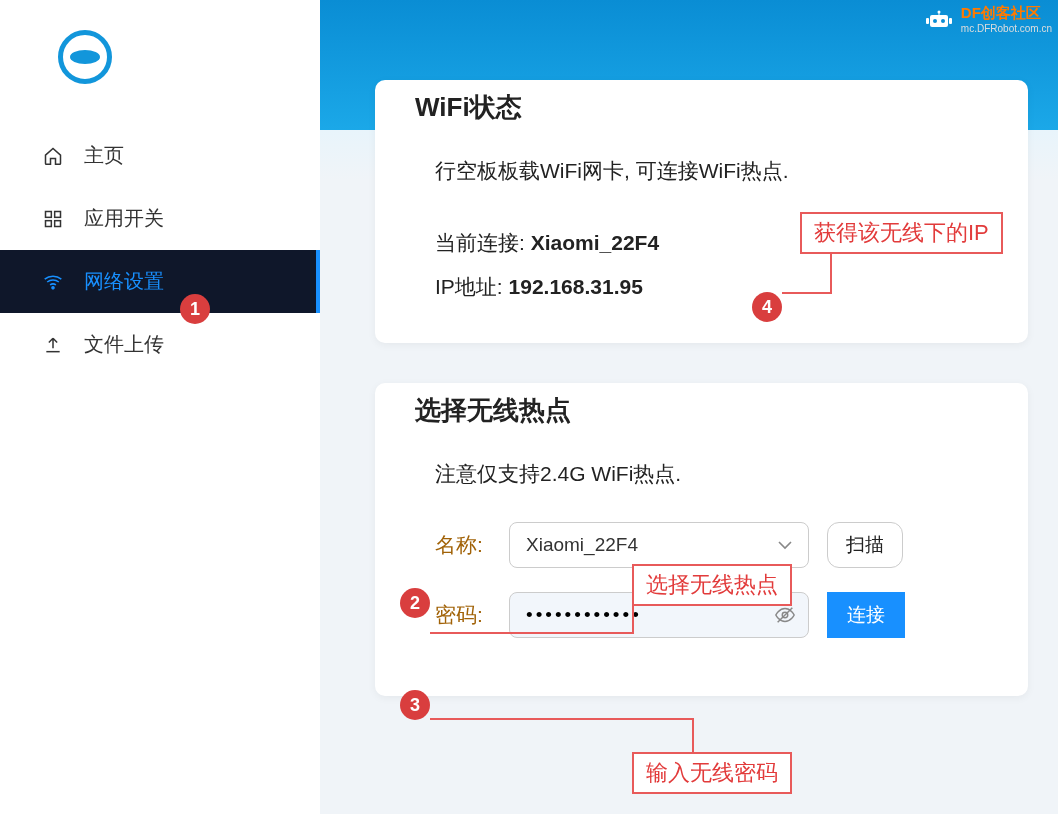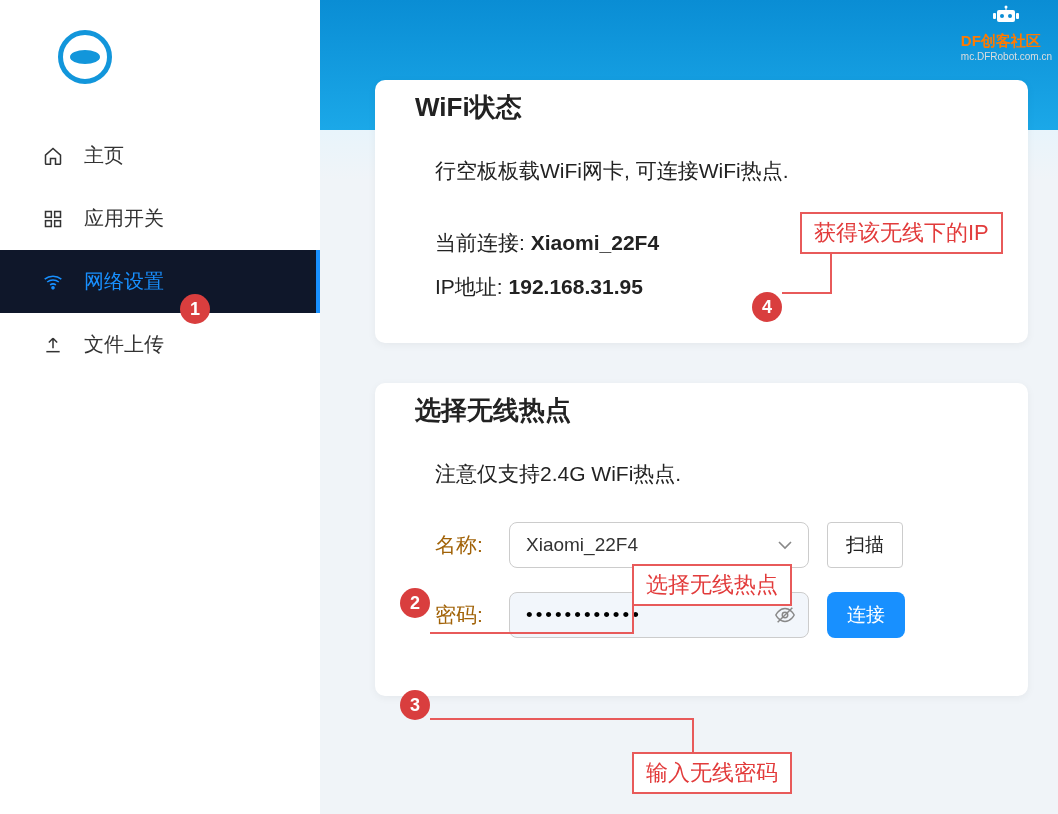--- a/index.html
+++ b/index.html
@@ -121,27 +121,27 @@
       position: relative;
     }
     .input-box input {
       border: none; outline: none; background: transparent;
       font-size: 19px; flex: 1; letter-spacing: 3px;
     }
     .eye { color: #888; cursor: pointer; }
     .btn-outline {
       height: 46px; padding: 0 18px;
       border: 1px solid #ccc; background: #fff;
-      border-radius: 4px; font-size: 19px; color: #222;
+      border-radius: 12px; font-size: 19px; color: #222;
       cursor: pointer;
     }
     .btn-primary {
       height: 46px; padding: 0 20px;
       background: #1890ff; color: #fff;
-      border: none; border-radius: 8px;
+      border: none; border-radius: 0;
       font-size: 19px; cursor: pointer;
     }
     .marker {
       position: absolute;
       width: 30px; height: 30px;
       background: #d93e3e;
       border-radius: 50%;
       color: #fff;
       display: flex; align-items: center; justify-content: center;
       font-size: 18px; font-weight: 600;
@@ -159,21 +159,21 @@
     }
     .ann-line {
       position: absolute;
       background: #e85a5a;
       z-index: 8;
     }
     .watermark {
       position: absolute;
       top: 4px; right: 6px;
       display: flex; align-items: center; gap: 8px;
-      color: #fff; z-index: 20; flex-direction: column;
+      color: #fff; z-index: 20;
     }
     .wm-icon {
       width: 28px; height: 20px;
       position: relative;
     }
     .wm-text .t1 { font-size: 15px; font-weight: 700; color: #ff7a00; }
     .wm-text .t2 { font-size: 10px; color: #ddd; }
     svg { display: block; }
   </style>
 </head>

